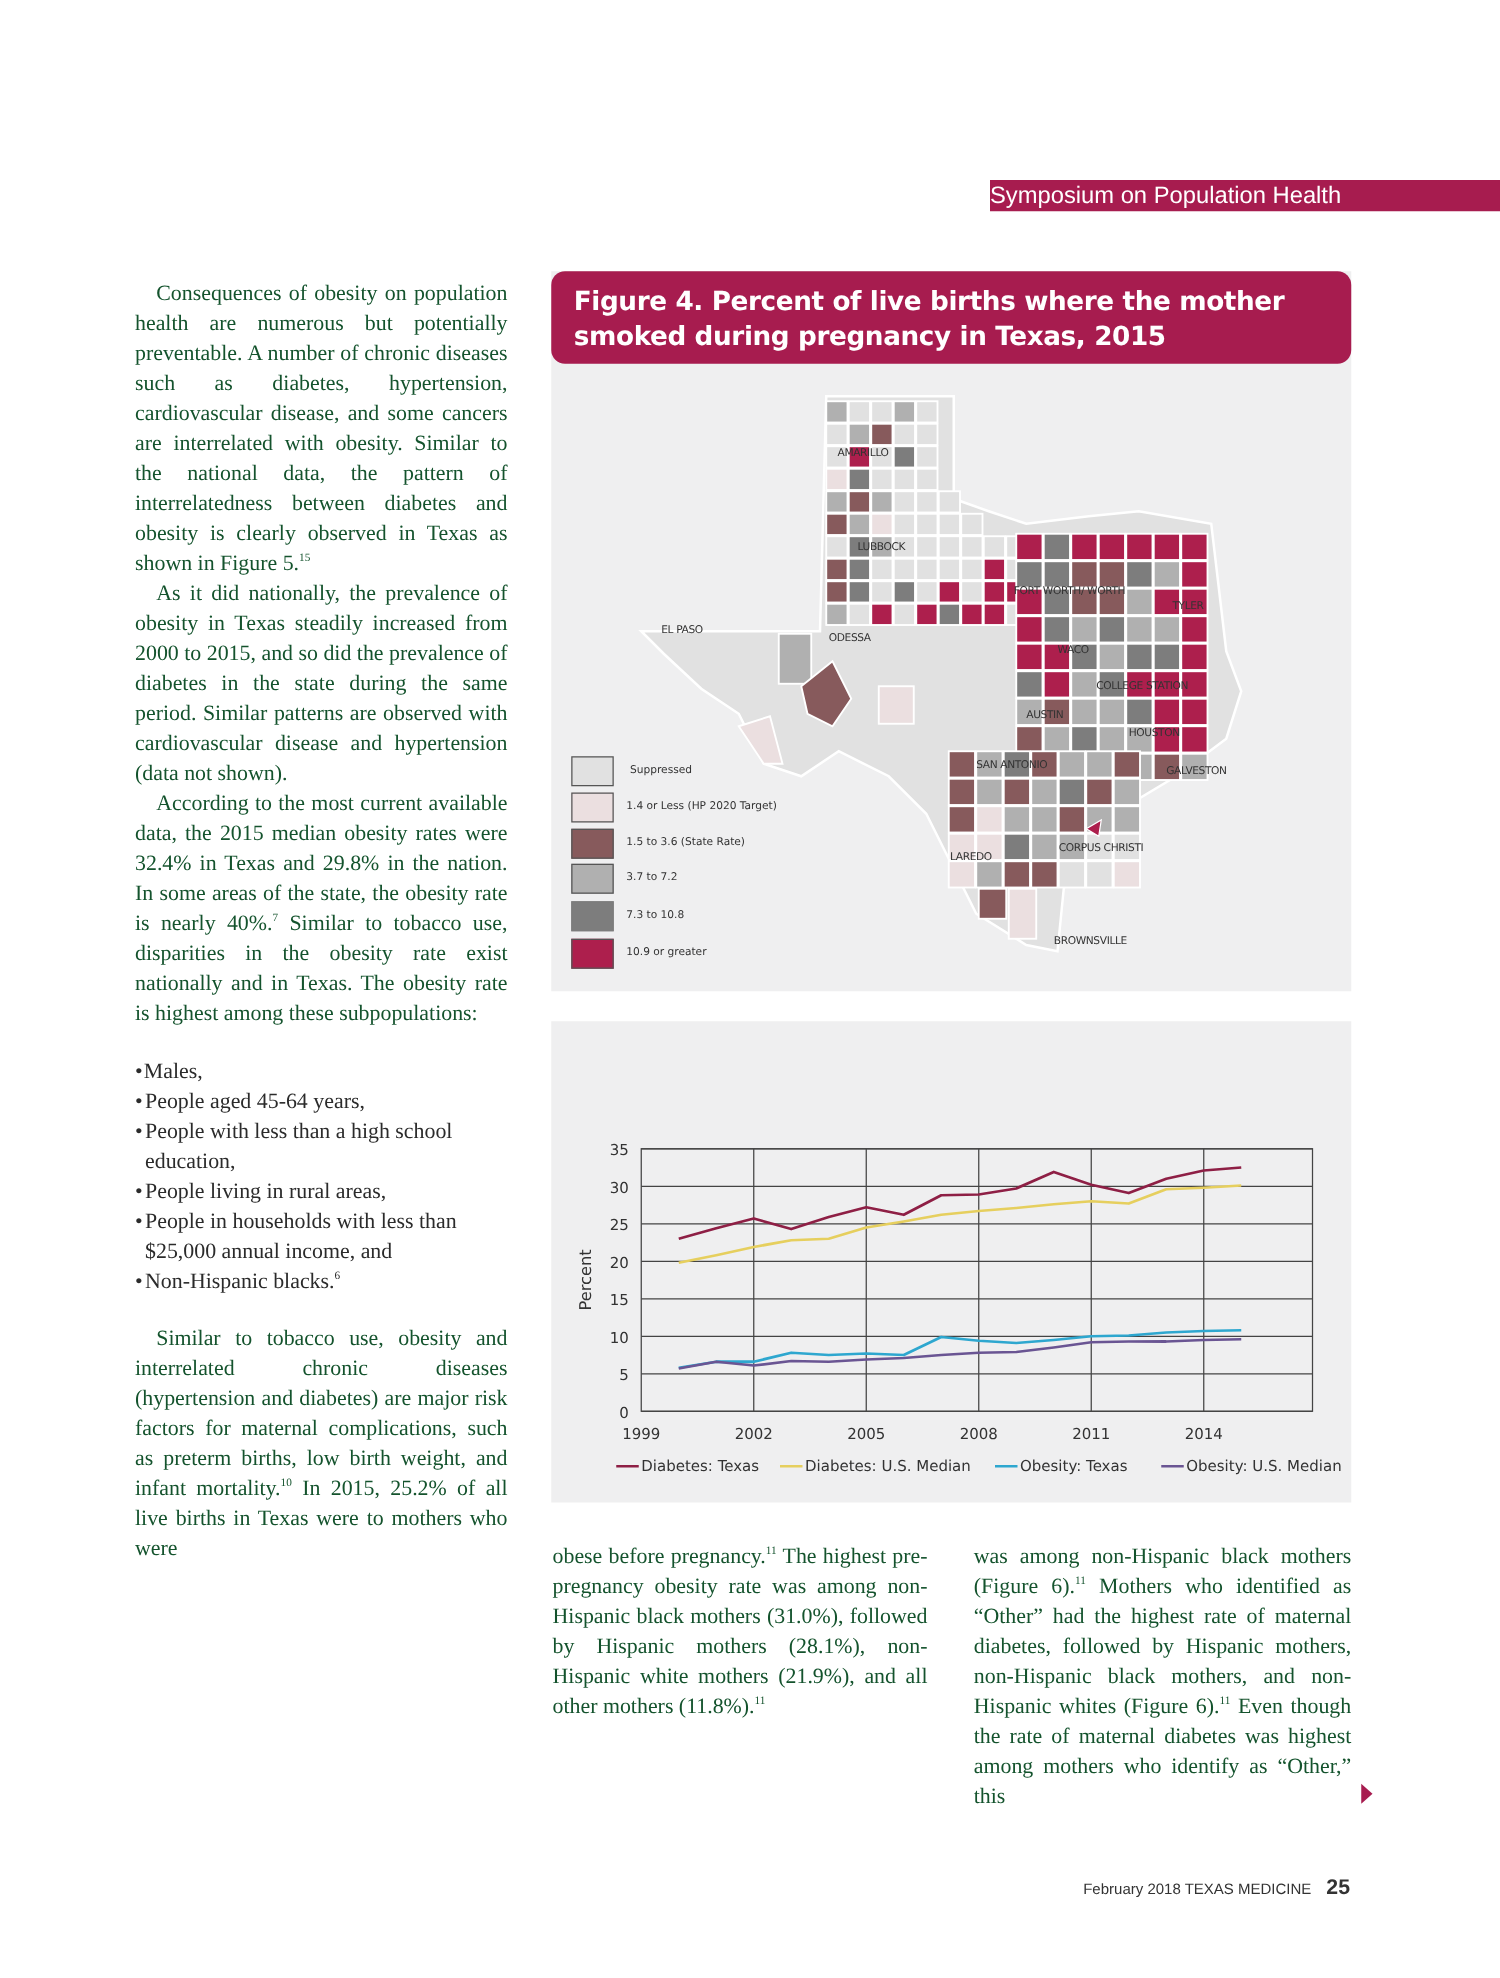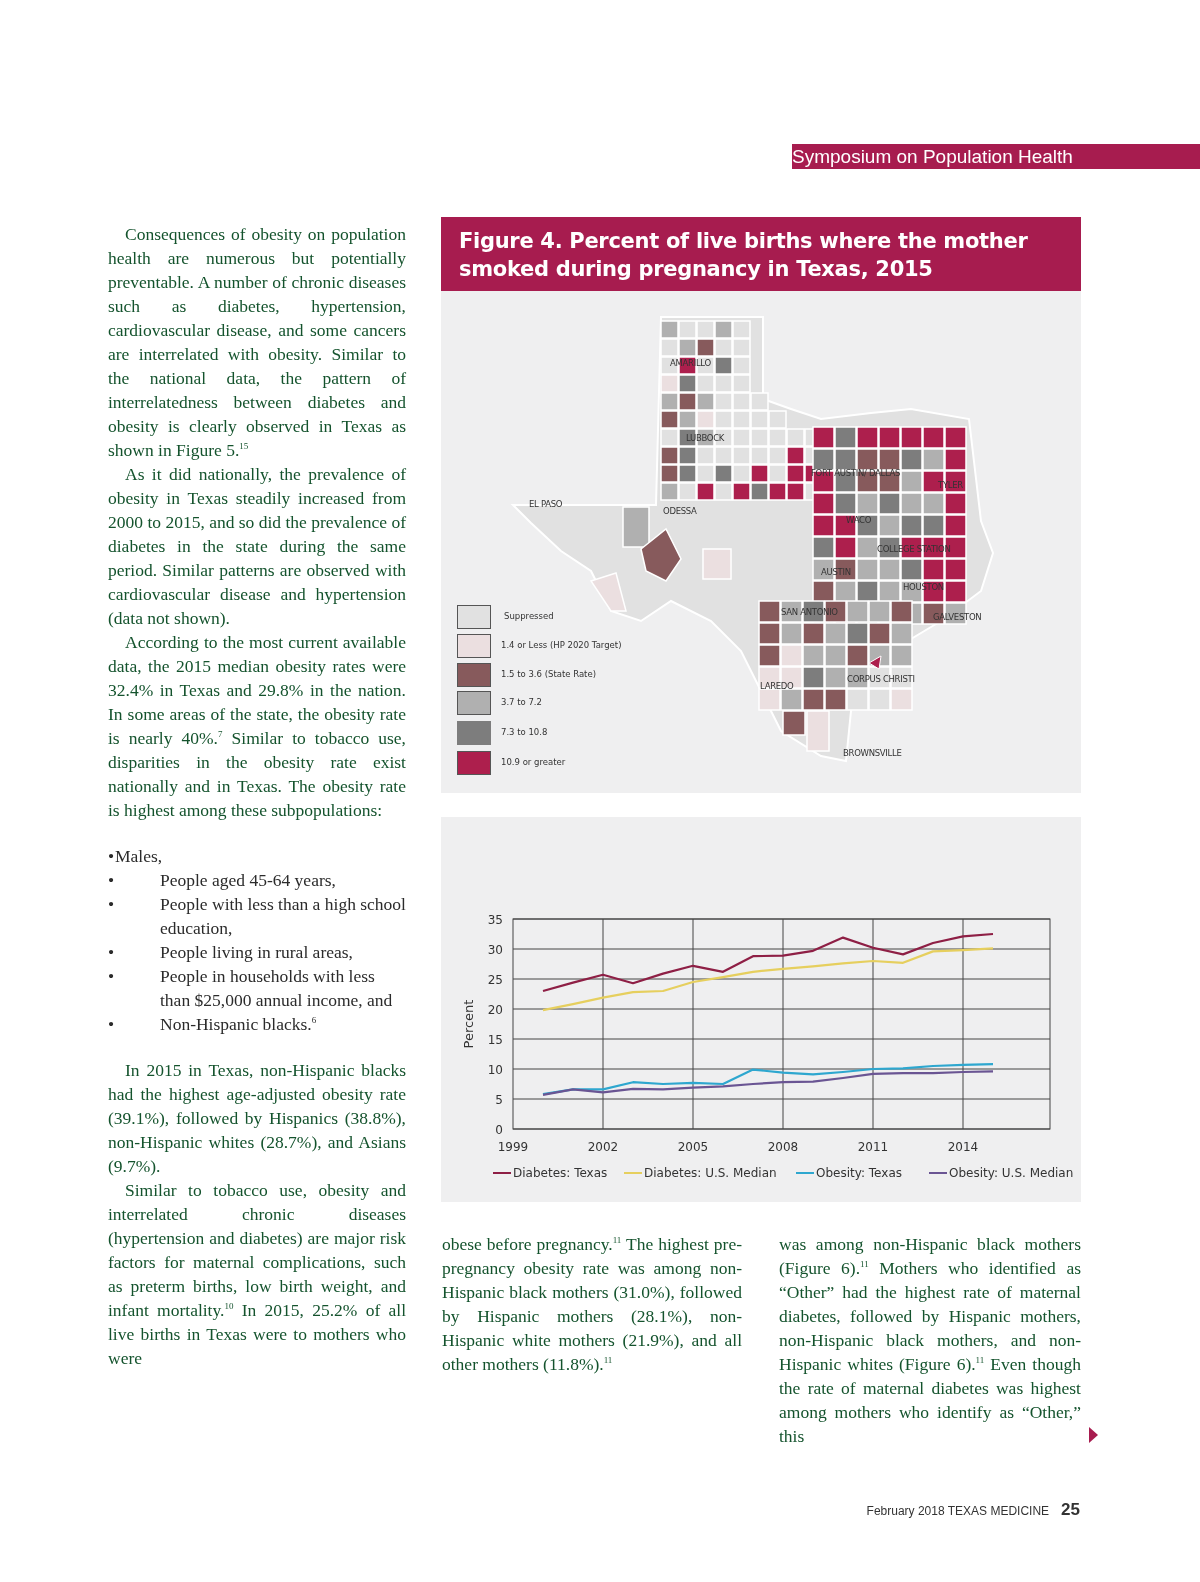--- a/index.html
+++ b/index.html
@@ -21,29 +21,29 @@
     font-family: "Liberation Serif", serif; font-size: 17.5px; line-height: 24px;
     text-align: justify; text-align-last: left; hyphens: manual;
     color: #14532d;
   }
   .para.indent { text-indent: 17px; }
   .para sup { font-size: 9px; vertical-align: super; line-height: 0; }
 
   .bullets { list-style: none; margin-top: 22px; font-family: "Liberation Serif", serif; font-size: 17.5px; line-height: 24px; color: #2b2b2b; }
   .bullets li { position: relative; padding-left: 7px; }
   .bullets li .dot { position: absolute; left: 0; top: 0; }
-  .bullets li .txt { display: block; padding-left: 1px; margin-left: 44px; }
+  .bullets li .txt { display: block; padding-left: 1px; }
   .bullets sup { font-size: 9px; vertical-align: super; line-height: 0; }
   .gap { height: 22px; }
 
   .figure-box { position: absolute; left: 441px; width: 640px; background: #efeff0; }
   .fig-head {
     background: #a71c4f; color: #fff;
     font-family: "DejaVu Sans", sans-serif; font-weight: bold; font-size: 21px; line-height: 28px;
-    padding: 10px 18px 8px 18px; letter-spacing: -0.3px;
+    padding: 10px 18px 8px 18px; letter-spacing: -0.3px; border-radius: 11px;
   }
   #fig4 { top: 217px; height: 576px; }
   #fig5 { top: 817px; height: 385px; }
 
   .map-wrap { position: relative; width: 640px; height: 504px; }
   .map-svg { position: absolute; left: 0; top: 0; }
   .city { position: absolute; font-family: "DejaVu Sans", sans-serif; font-size: 8.5px; color: #333; letter-spacing: -0.3px; }
 
   .legend4 { position: absolute; left: 16px; top: 314px; }
   .legend4 .item { position: absolute; left: 0; width: 300px; height: 26px; text-align: center; }
@@ -86,21 +86,20 @@
     <li>
         <span class="dot">•</span>
         <span class="txt">People in households with less than $25,000 annual income, and</span>
       </li>
     <li>
         <span class="dot">•</span>
         <span class="txt"><span>Non-Hispanic blacks.</span><sup>6</sup></span>
       </li>
   </ul>
   <div class="gap"></div>
-  <p class="para indent">In 2015 in Texas, non-Hispanic blacks had the highest age-adjusted obesity rate (39.1%), followed by Hispanics (38.8%), non-Hispanic whites (28.7%), and Asians (9.7%).</p>
   <p class="para indent"><span>Similar to tobacco use, obesity and interrelated chronic diseases (hypertension and diabetes) are major risk factors for maternal complications, such as preterm births, low birth weight, and infant mortality.</span><sup>10</sup><span> In 2015, 25.2% of all live births in Texas were to mothers who were</span></p>
 </div>
 
 <div class="figure-box" id="fig4">
   <div class="fig-head">Figure 4. Percent of live births where the mother smoked during pregnancy in Texas, 2015</div>
   <div class="map-wrap">
     <svg class="map-svg" id="map-svg" width="640" height="504">
         <path d="M 220 26 L 322 26 L 322 108 L 350 118 L 380 128 L 430 122 L 470 118 L 528 128 L 540 230 L 552 262 L 540 300 L 500 330 L 450 360 L 420 390 L 410 420 L 405 470 L 380 465 L 340 440 L 320 400 L 300 360 L 270 330 L 230 310 L 200 330 L 170 320 L 150 280 L 120 260 L 90 232 L 72 214 L 215 214 Z" fill="#e1e1e1" stroke="#fff" stroke-width="2"></path>
         <rect x="220" y="30" width="17" height="17" fill="#b0b0b0" stroke="#fff" stroke-width="1.5"></rect>
         <rect x="238" y="30" width="17" height="17" fill="#e1e1e1" stroke="#fff" stroke-width="1.5"></rect>
@@ -298,21 +297,21 @@
           <span class="sw" style="background: rgb(125, 125, 125); border-color: rgb(125, 125, 125);"></span>
           <span class="lbl">7.3 to 10.8</span>
         </div>
       <div class="item" style="top:146px">
           <span class="sw" style="background: rgb(173, 31, 77);"></span>
           <span class="lbl">10.9 or greater</span>
         </div>
     </div>
     <span class="city" style="left:229px;top:67px">AMARILLO</span>
     <span class="city" style="left:245px;top:142px">LUBBOCK</span>
-    <span class="city" style="left:370px;top:177px">FORT AUSTIN/ DALLAS</span>
+    <span class="city" style="left:370px;top:177px">FORT WORTH/ WORTH</span>
     <span class="city" style="left:497px;top:189px">TYLER</span>
     <span class="city" style="left:88px;top:208px">EL PASO</span>
     <span class="city" style="left:222px;top:215px">ODESSA</span>
     <span class="city" style="left:405px;top:224px">WACO</span>
     <span class="city" style="left:436px;top:253px">COLLEGE STATION</span>
     <span class="city" style="left:380px;top:276px">AUSTIN</span>
     <span class="city" style="left:462px;top:291px">HOUSTON</span>
     <span class="city" style="left:340px;top:316px">SAN ANTONIO</span>
     <span class="city" style="left:492px;top:321px">GALVESTON</span>
     <span class="city" style="left:319px;top:390px">LAREDO</span>

